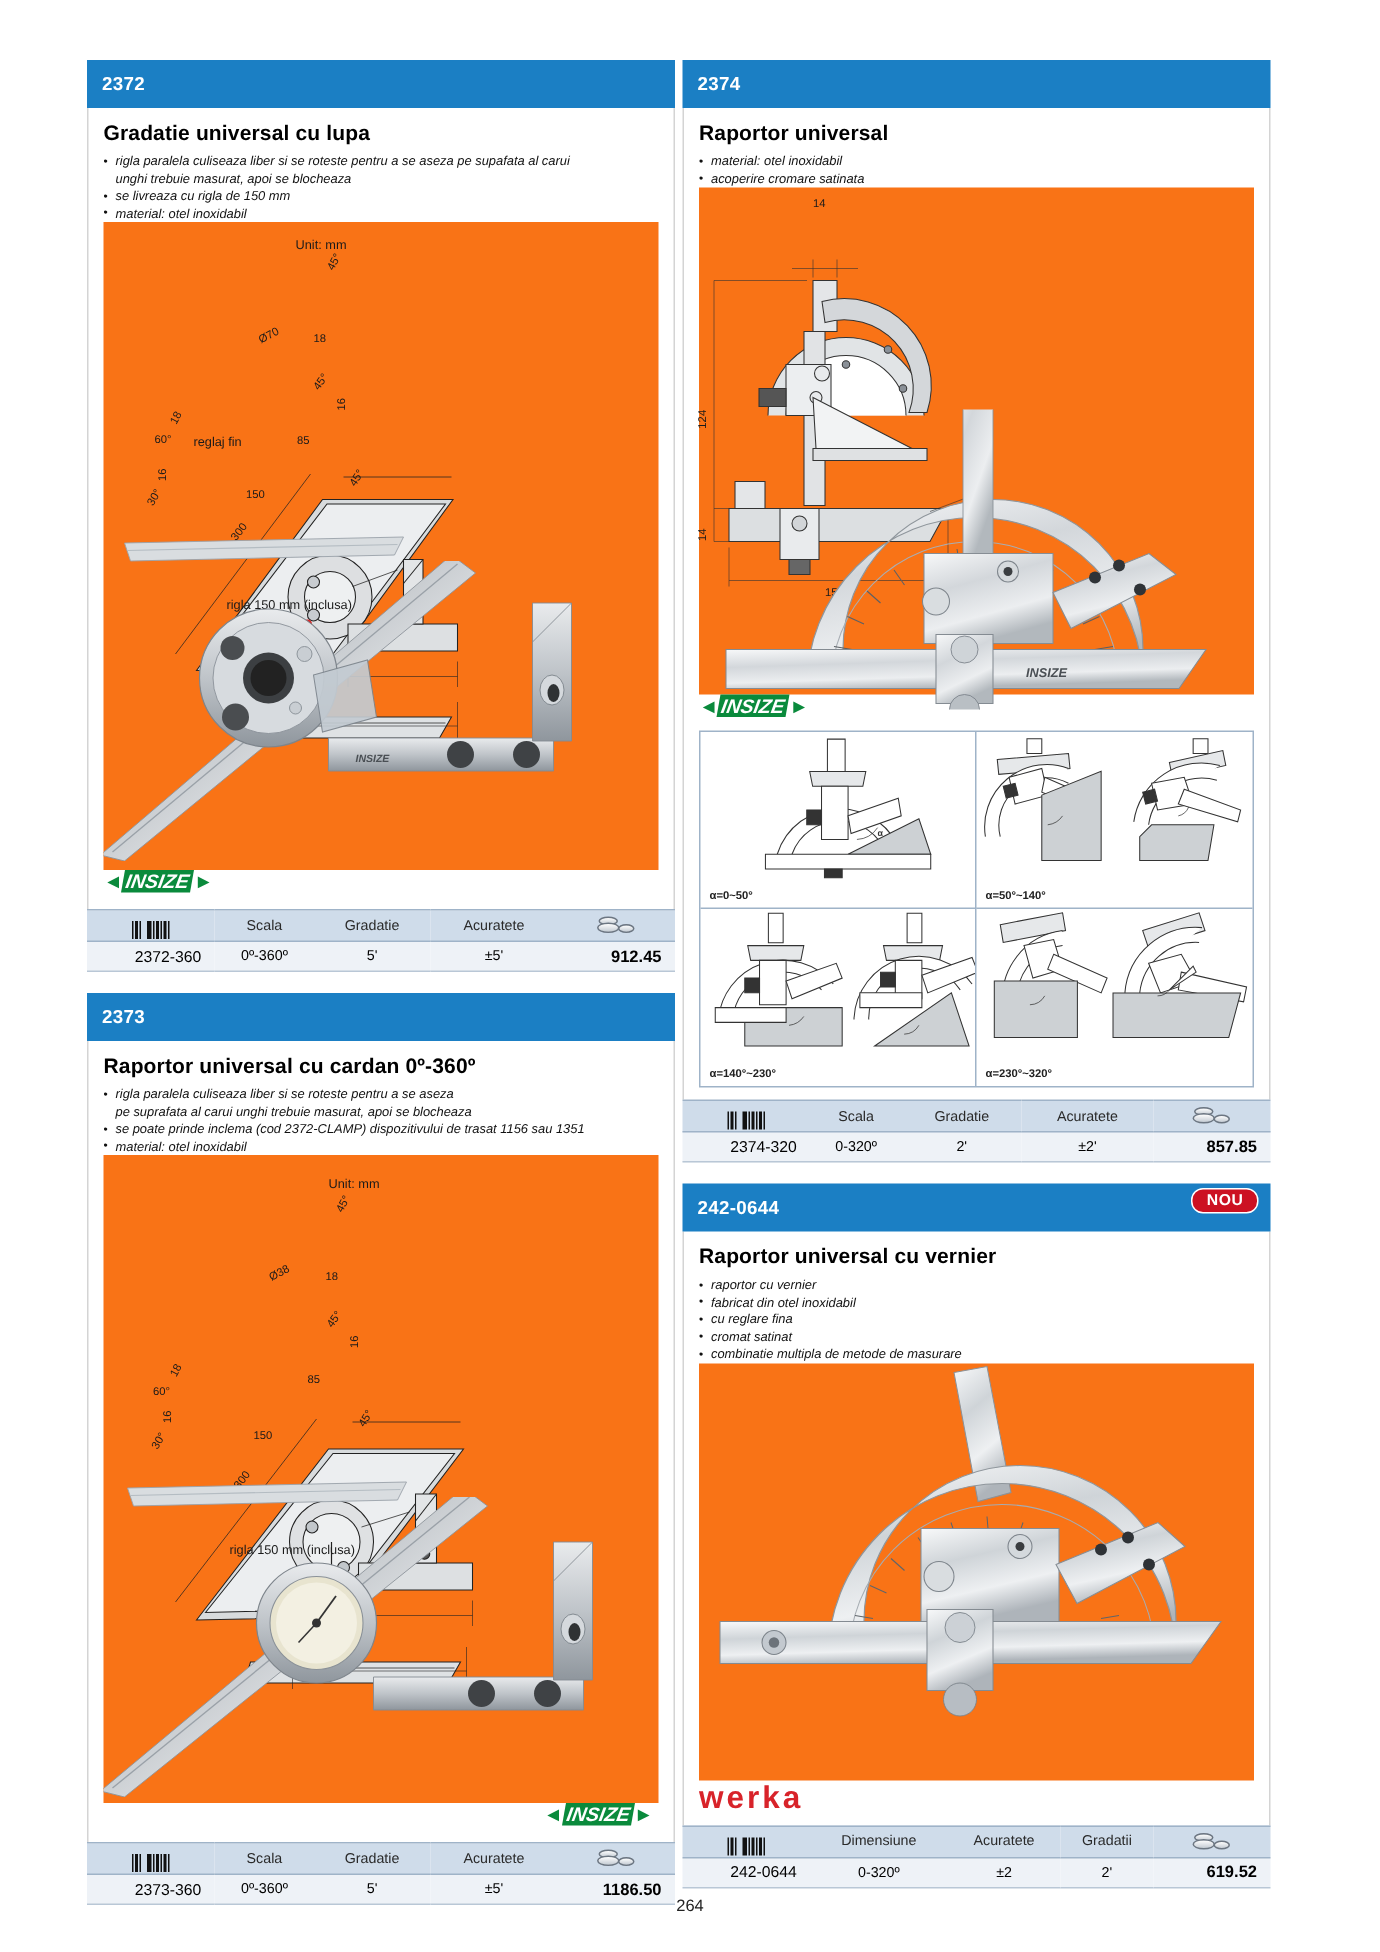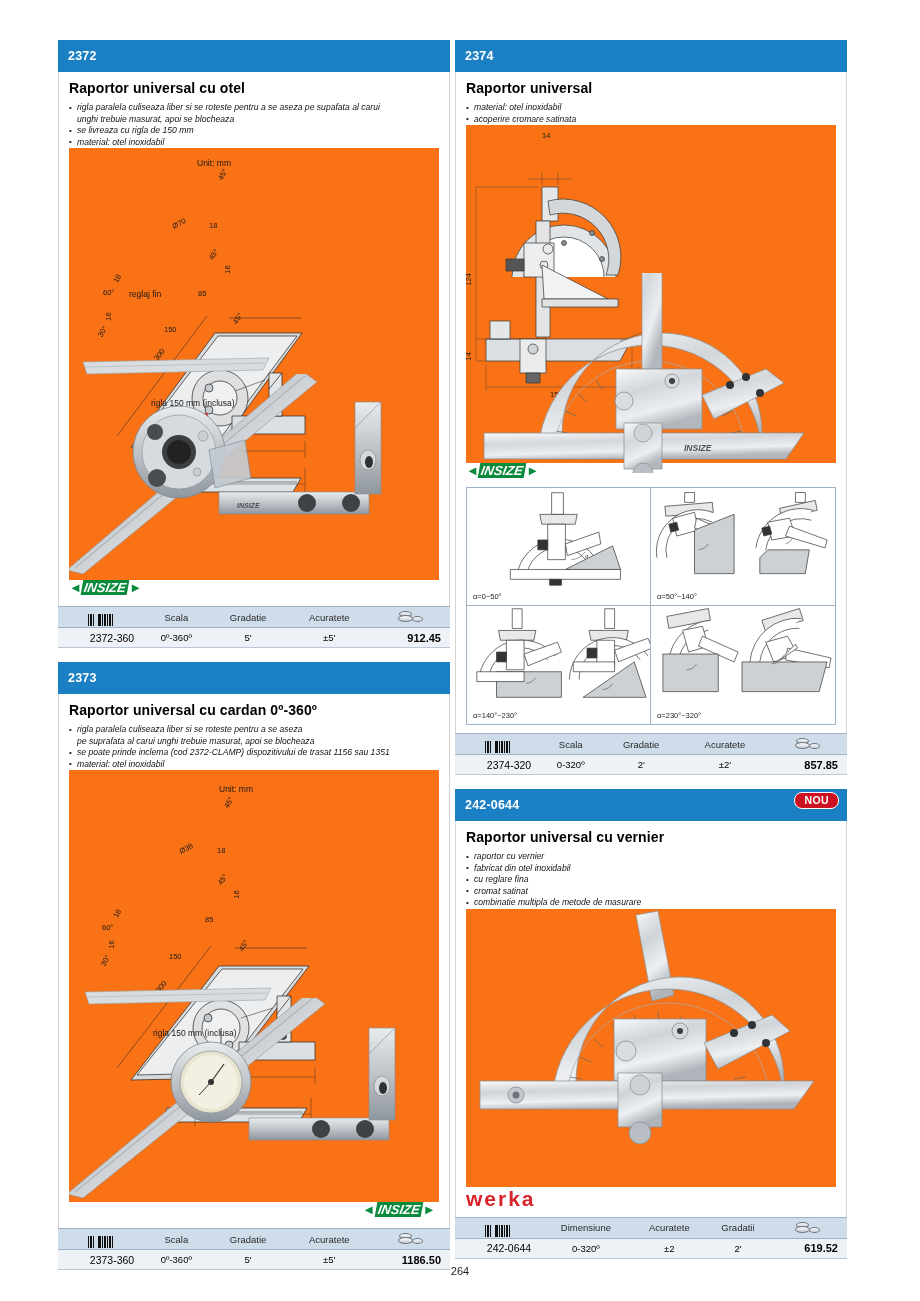--- a/index.html
+++ b/index.html
@@ -99,21 +99,21 @@
   }
   .werka-logo { color:#d8232a; font-weight:bold; font-size:21px; letter-spacing:2px; }
 
   
   .app-grid {
     width:100%; border:1px solid #9fb3c8; display:grid;
     grid-template-columns:1fr 1fr; grid-template-rows:1fr 1fr;
     background:#fff;
   }
   .app-cell { position:relative; border-right:1px solid #9fb3c8; border-bottom:1px solid #9fb3c8;
-              height:118px; }
+              height:118px;font-weight:bold; }
   .app-cell:nth-child(2n) { border-right:none; }
   .app-cell:nth-child(n+3) { border-bottom:none; }
   .app-label { position:absolute; left:6px; bottom:4px; font-size:7.5px; color:#222; }
 
   
   .dim { position:absolute; font-size:7.5px; color:#1a1a1a; white-space:nowrap; }
   .caption { position:absolute; font-size:8.5px; color:#1a1a1a; white-space:nowrap; }
 
   .page-number {
     position:absolute; left:0; right:0; bottom:24px; text-align:center;
@@ -126,21 +126,21 @@
 
 <div class="page">
 
   <div class="col col-left">
 
     <div class="product">
       <div class="prod-header">
         <span class="prod-code">2372</span>
       </div>
       <div class="prod-body">
-        <div class="prod-title">Raportor universal cu otel</div>
+        <div class="prod-title">Gradatie universal cu lupa</div>
         <ul class="bullets">
           <li>rigla paralela culiseaza liber si se roteste pentru a se aseza pe supafata al carui</li>
           <li class="cont">unghi trebuie masurat, apoi se blocheaza</li>
           <li>se livreaza cu rigla de 150 mm</li>
           <li>material: otel inoxidabil</li>
         </ul>
 
         <div class="figure" style="height:432px;">
 
           <span class="caption" style="left:128px; top:10px;">Unit: mm</span>

